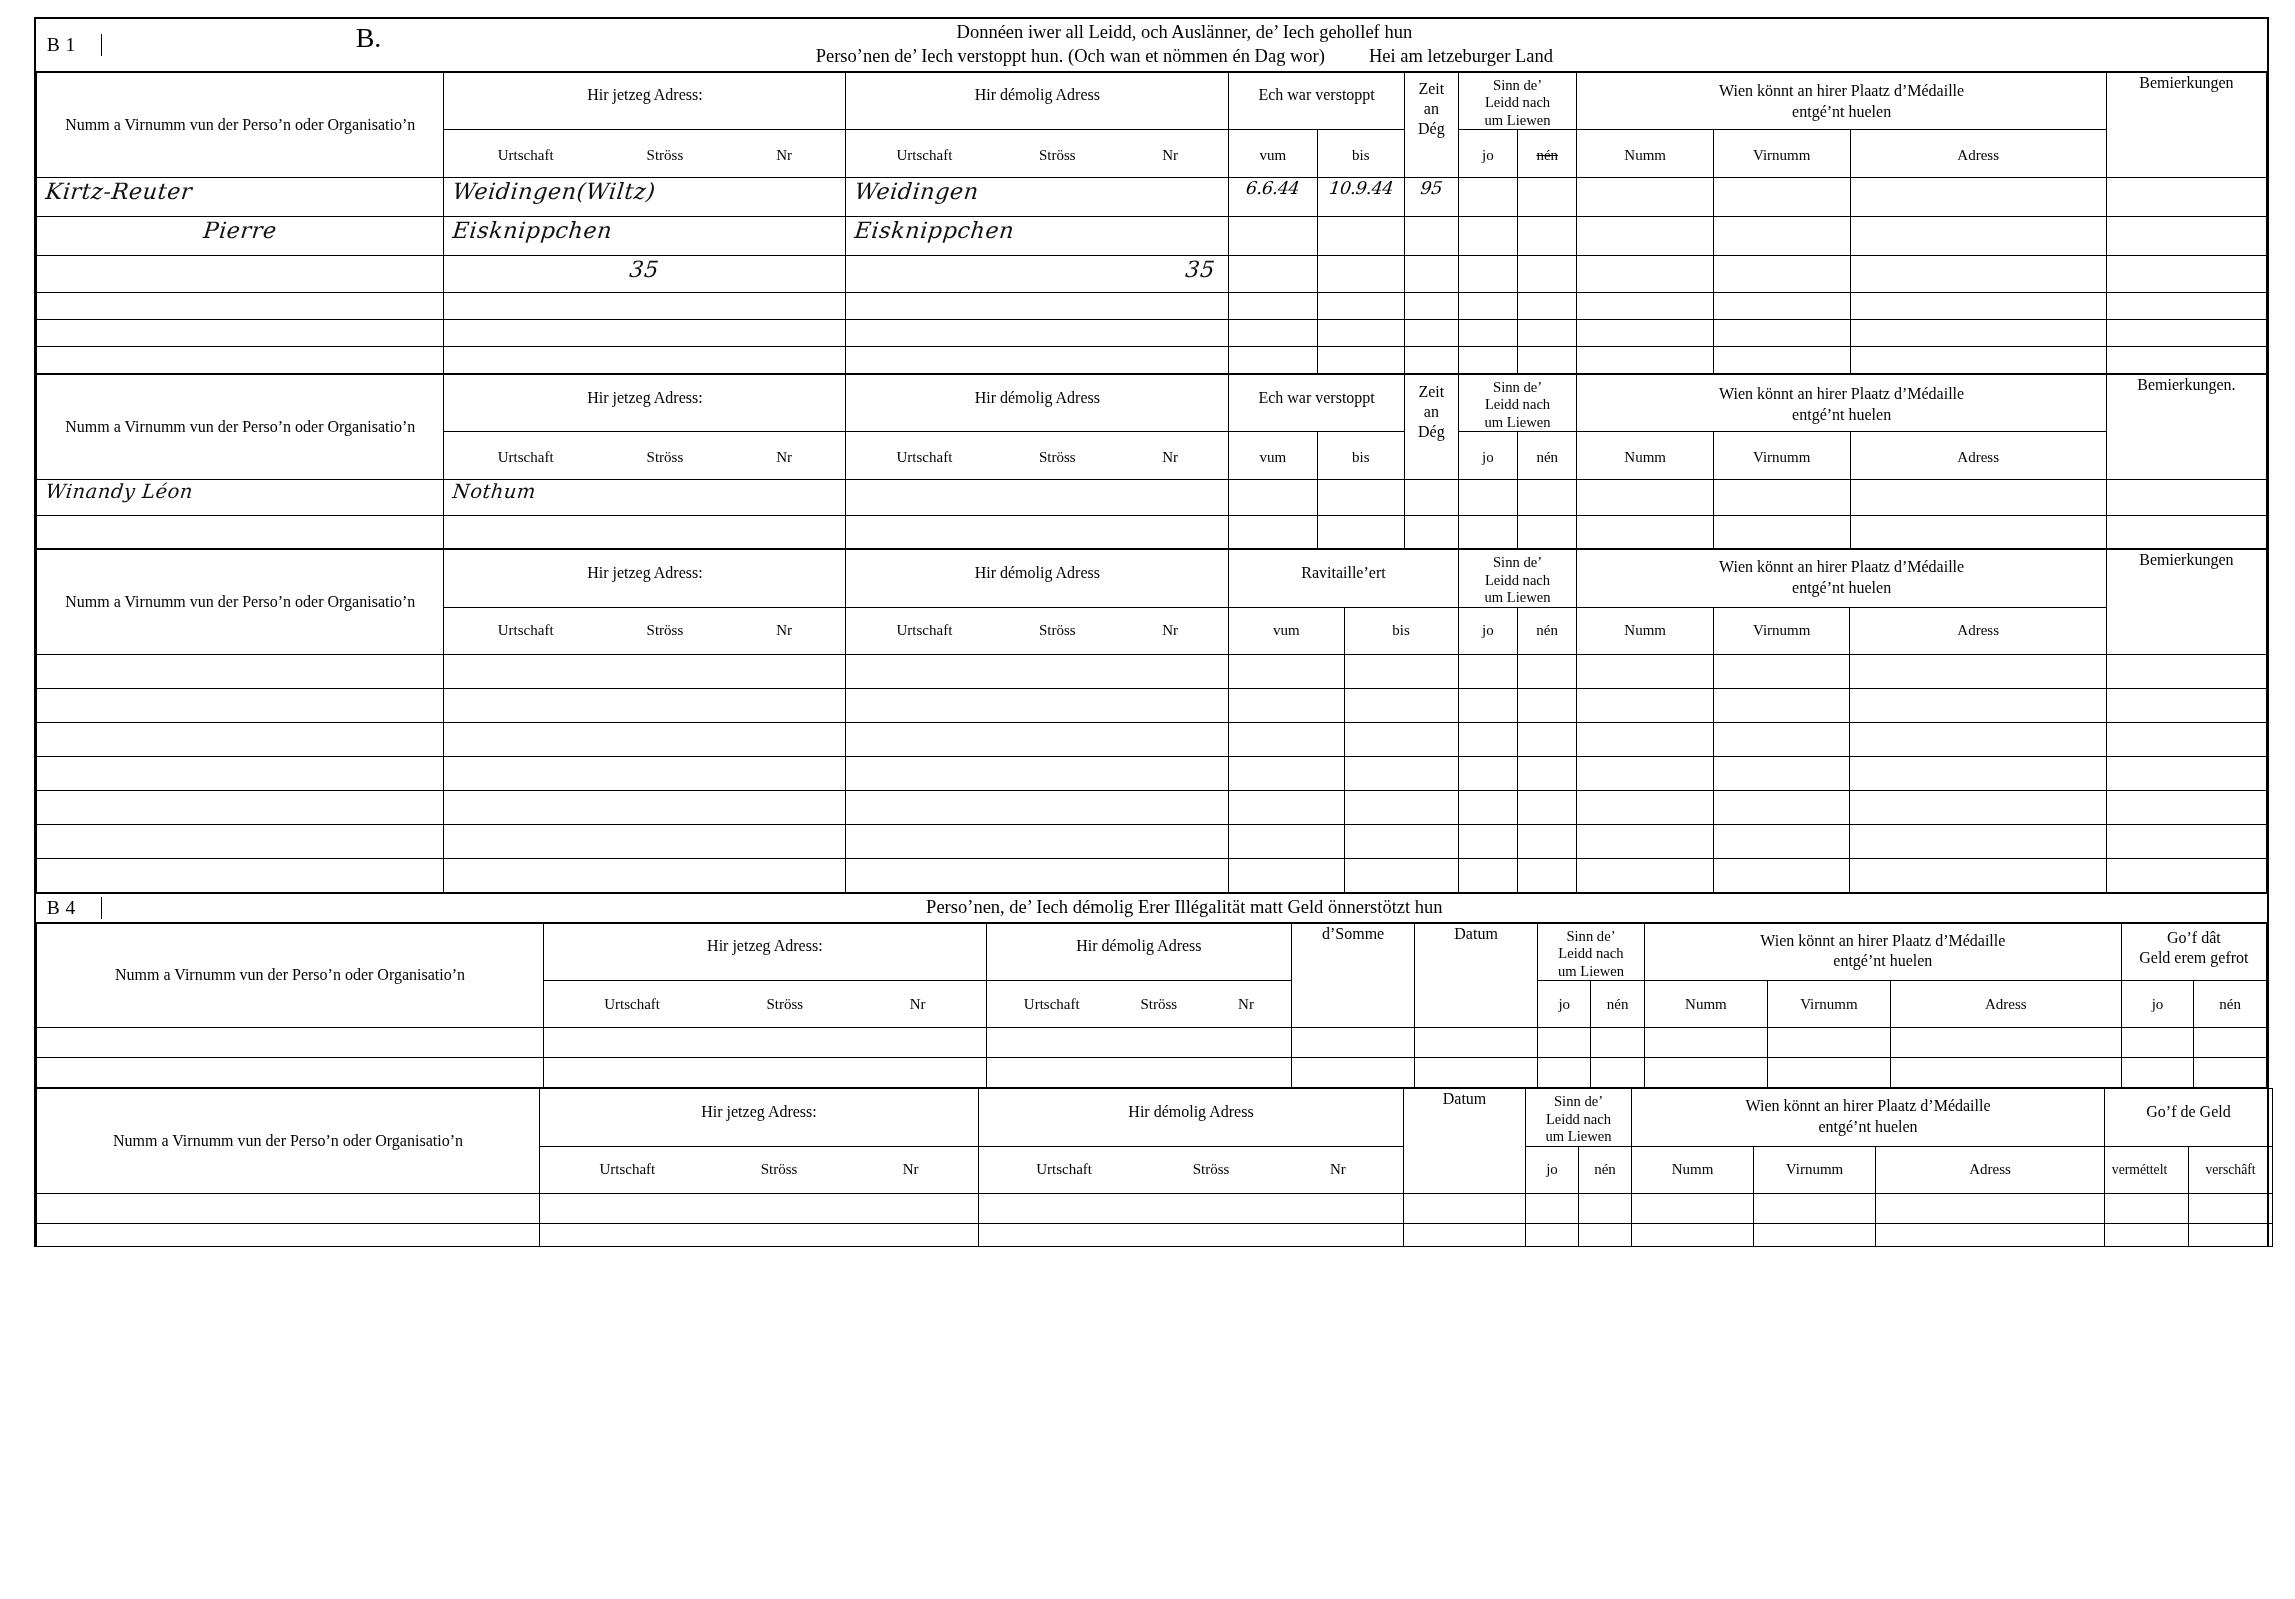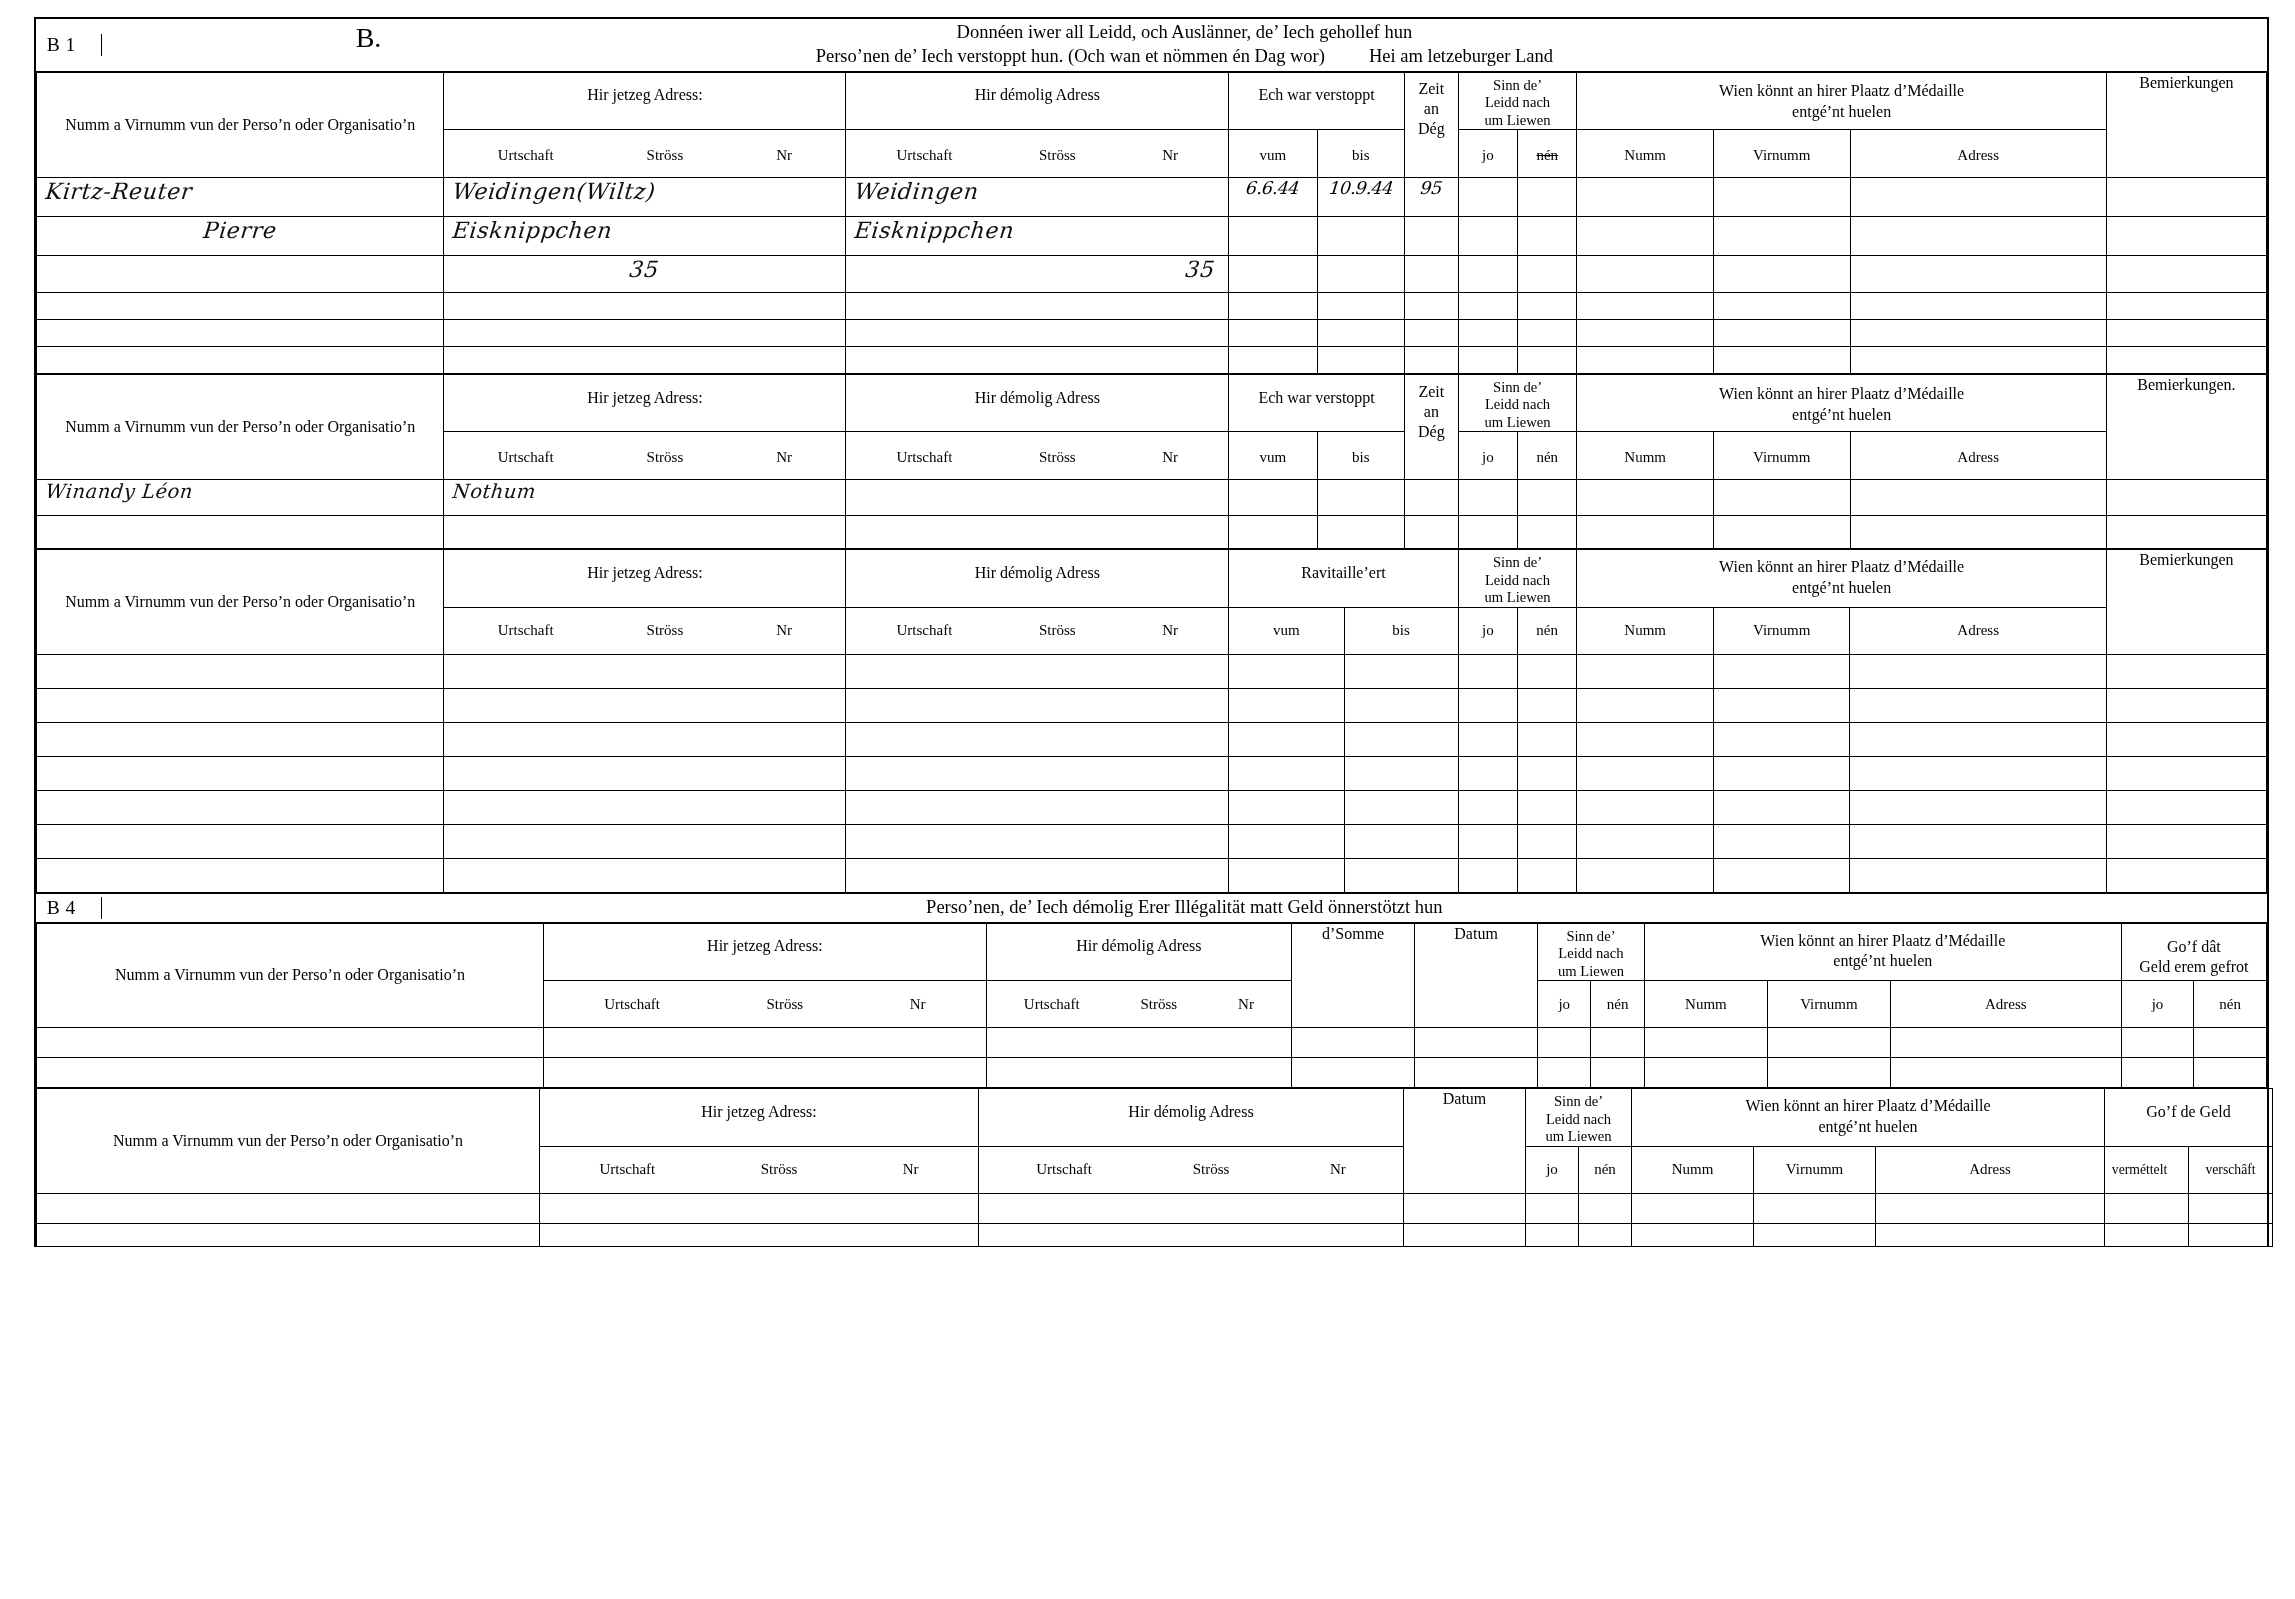--- a/index.html
+++ b/index.html
@@ -773,21 +773,21 @@
           <div>um Liewen</div>
         </div>
       </td>
       <td colspan="3">
         <div class="hd" style="padding-top:6.8px;line-height:1.3">
           <div>Wien könnt an hirer Plaatz d’Médaille</div>
           <div>entgé’nt huelen</div>
         </div>
       </td>
       <td colspan="2">
-        <div class="hd" style="padding-top:13px;line-height:1.25">
+        <div class="hd" style="padding-top:4px;line-height:1.25">
           <div>Go’f dât</div>
           <div>Geld erem gefrot</div>
         </div>
       </td>
     </tr>
     <tr>
       <td style="height:46px">
         <div class="hd-sub" style="padding-top:14.6px">
           <span>Urtschaft</span>
           <span>Ströss</span>

